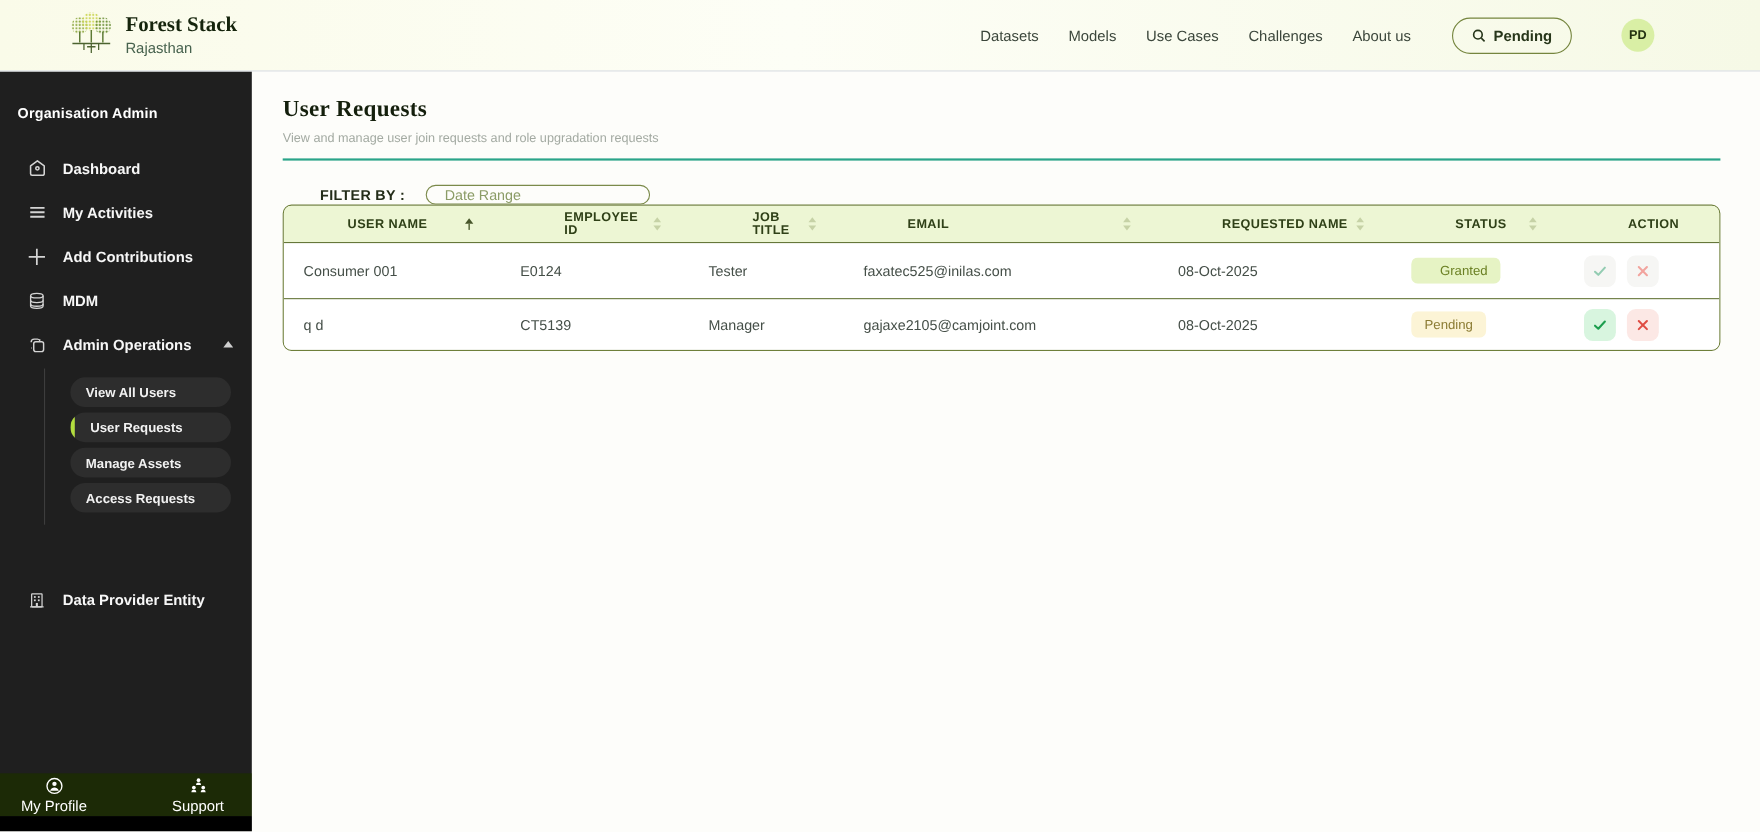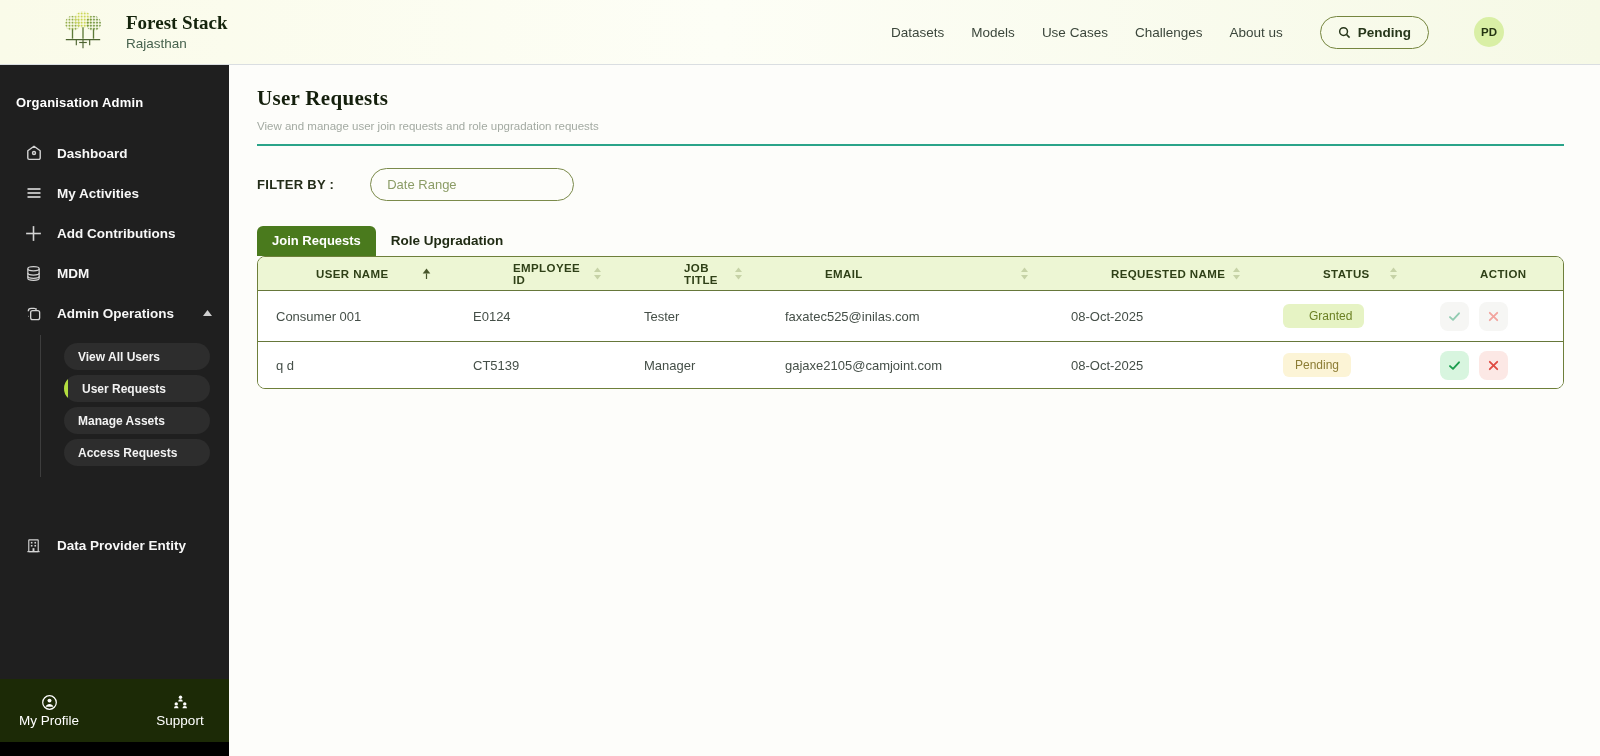--- a/index.html
+++ b/index.html
@@ -7,21 +7,21 @@
   .app { position:relative; width:1600px; height:756px; background:#fdfdfa; overflow:hidden; }
 
   
   .topbar {
     position:absolute; top:0; left:0; width:1600px; height:65px;
     background:linear-gradient(90deg,#fafbe9 0%,#fdfef6 45%,#f6f9e6 100%);
     border-bottom:1px solid #dadee1;
     display:flex; align-items:center; justify-content:space-between;
     padding:0 96px 0 62px; z-index:5;
   }
-  .brand { display:flex; align-items:center; gap:22px; cursor:pointer; }
+  .brand { display:flex; align-items:center; gap:10px; cursor:pointer; }
   .brand-title { font-family:"Liberation Serif", serif; font-weight:700; font-size:19px; color:#15240c; line-height:1.1; }
   .brand-sub { font-size:13.5px; color:#47624e; margin-top:2px; }
   .topnav { display:flex; align-items:center; gap:27px; }
   .topnav a { text-decoration:none; font-size:13.5px; font-weight:400; color:#3b463b; cursor:pointer; }
   .search-btn {
     display:flex; align-items:center; gap:7px; background:transparent;
     border:1px solid #75853e; border-radius:17px; padding:8px 17px;
     font-size:13.5px; font-weight:600; color:#27361a; cursor:pointer; margin-left:10px;
     font-family:"Liberation Sans", sans-serif;
   }
@@ -46,38 +46,38 @@
   .sb-pill {
     position:relative; margin:5px 0 5px 23px; width:146px; height:27px;
     background:#2d2d2d; border-radius:14px; display:flex; align-items:center;
     padding:0 14px; cursor:pointer; overflow:hidden;
   }
   .sb-pill span { color:#f2f2f2; font-size:12px; font-weight:700; white-space:nowrap; }
   .sb-pill.active span { padding-left:4px; }
   .pill-indicator { position:absolute; left:0; top:3px; bottom:3px; width:4px; border-radius:3px; background:#b3dd3f; }
   .sb-dpe { margin-top:48px; }
   .sb-footer {
-    margin-top:auto; height:63px; background:#1c2a06;
+    margin-top:auto; height:39px; background:#1c2a06;
     display:grid; grid-template-columns:1fr 1fr; align-items:center;gap:33px;
   }
   .sbf-item { display:flex; flex-direction:column; align-items:center; gap:2px; cursor:pointer; }
   .sbf-item .sb-icon { color:#ffffff; width:17px; height:17px; }
   .sbf-label { color:#ffffff; font-size:13.5px; font-weight:500; }
   .sb-blackstrip { height:14px; background:#000000; }
 
   
   .main { position:absolute; top:65px; left:229px; width:1371px; height:691px; background:#fdfdfa; padding:21px 36px 0 28px; }
   .page-title { font-family:"Liberation Serif", serif; font-size:21px; font-weight:700; color:#141f0c; letter-spacing:.3px; }
   .page-sub { margin-top:9px; font-size:11.5px; color:#a3aaa2; }
   .teal-divider { margin-top:12px; height:2px; background:#2aa489; width:100%; }
 
-  .filter-row { margin-top:22px; display:flex; align-items:center; gap:36px; }
+  .filter-row { margin-top:22px; display:flex; align-items:center; gap:19px;margin-left:34px; }
   .filter-label { font-size:13px; font-weight:700; color:#232c18; letter-spacing:.3px; }
   .date-input {
-    width:204px; height:33px; border:1px solid #7b8a4a; border-radius:17px;
+    width:204px; height:18px; border:1px solid #7b8a4a; border-radius:17px;
     background:transparent; padding:0 16px; font-size:13px; color:#3d4a2a; outline:none;
     font-family:"Liberation Sans", sans-serif;
   }
   .date-input::placeholder { color:#8b9c66; }
 
   .tabs { margin-top:25px; display:flex; align-items:flex-end; }
   .tab { padding:7px 15px 8px 15px; font-size:13.5px; cursor:pointer; }
   .tab.active { background:#4a7a1d; color:#ffffff; font-weight:700; border-radius:6px 6px 0 0; font-size:13px; }
   .tab.inactive { color:#202b14; font-weight:600; }
 
@@ -294,24 +294,20 @@
   <main class="main">
     <h1 class="page-title">User Requests</h1>
     <div class="page-sub">View and manage user join requests and role upgradation requests</div>
     <div class="teal-divider"></div>
 
     <div class="filter-row">
       <span class="filter-label">FILTER BY :</span>
       <input class="date-input" type="text" placeholder="Date Range" style="">
     </div>
 
-    <div class="tabs">
-      <div class="tab active">Join Requests</div>
-      <div class="tab inactive">Role Upgradation</div>
-    </div>
 
     <div class="table">
       <div class="thead">
         <div class="th">
           <span>USER NAME</span>
           <span class="sort">
             <svg width="9" height="12" viewBox="0 0 9 12">
                 <path d="M4.5 0.5 L8.3 5.5 H0.7 Z" fill="#47552a"></path>
                 <rect x="3.9" y="5.5" width="1.2" height="5.5" fill="#47552a"></rect>
               </svg>

